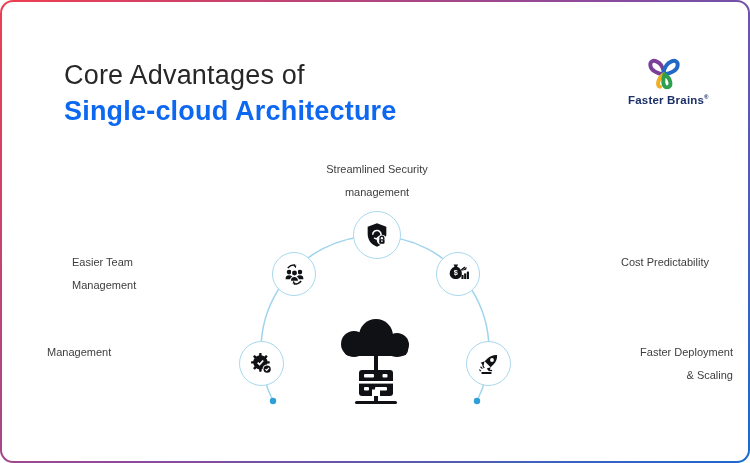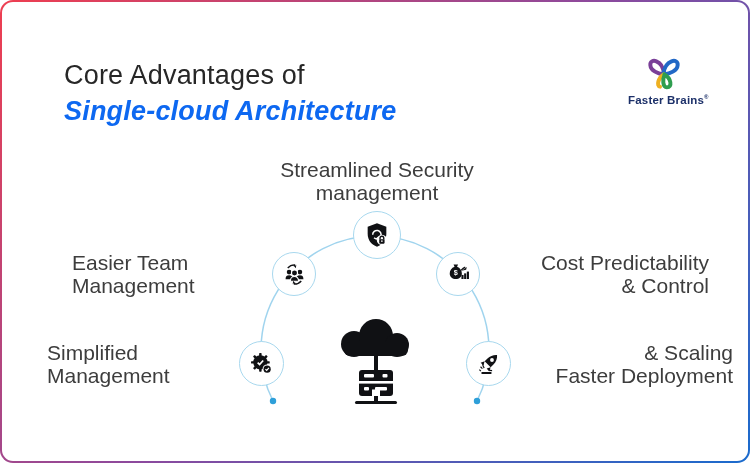--- a/index.html
+++ b/index.html
@@ -4,34 +4,34 @@
 <style>
   html,body{margin:0;padding:0;background:#ffffff;}
   .stage{position:relative;width:750px;height:463px;font-family:"Liberation Sans",sans-serif;}
   .card{position:absolute;inset:0;border-radius:13px;
         background:linear-gradient(135deg,#ee3e50 0%,#8b4a9e 50%,#1a6bcd 100%);}
   .card-inner{position:absolute;inset:2px;border-radius:11px;background:#ffffff;overflow:hidden;}
 
   
   .title{position:absolute;left:62px;top:55px;}
   .title-line1{font-size:27px;line-height:36px;color:#272727;font-weight:normal;letter-spacing:.2px;}
-  .title-line2{font-size:27px;line-height:37px;color:#0d68f1;font-weight:bold;letter-spacing:.2px;font-style:italic;}
+  .title-line2{font-size:27px;line-height:37px;color:#0d68f1;font-weight:bold;letter-spacing:.2px;}
 
   .logo{position:absolute;left:626px;top:50px;width:72px;text-align:center;}
   .logo-knot{display:block;margin:0 auto;}
   .logo-text{font-size:11.5px;font-weight:bold;color:#1c3069;letter-spacing:.2px;white-space:nowrap;}
   .logo-text sup{font-size:6px;}
 
   
   .arc-layer{position:absolute;left:0;top:0;width:748px;height:459px;}
   .node{position:absolute;background:#ffffff;border:1.5px solid #a8d8ee;border-radius:50%;
         display:flex;align-items:center;justify-content:center;box-sizing:border-box;}
   .node svg{display:block;}
 
-  .label{position:absolute;font-size:21px;line-height:23px;color:#3d3d3d;}
+  .label{position:absolute;font-size:11px;line-height:23px;color:#3d3d3d;}
   .label.center{text-align:center;}
   .label.right{text-align:left;}
   .label.left{text-align:right;}
 
   .center-icon{position:absolute;left:322px;top:310px;}
 </style>
 </head>
 <body>
 
 <div class="stage">
@@ -164,28 +164,26 @@
         <div>management</div>
       </div>
 
       <div class="label right" style="left:70px;top:249px;width:172px;">
         <div>Easier Team</div>
         <div>Management</div>
       </div>
 
       <div class="label left" style="left:512px;top:249px;width:195px;">
         <div>Cost Predictability</div>
-        <div>&amp; Control</div>
       </div>
 
       <div class="label right" style="left:45px;top:339px;width:170px;">
-        <div>Simplified</div>
         <div>Management</div>
       </div>
 
       <div class="label left" style="left:531px;top:339px;width:200px;">
+        <div>Faster Deployment</div>
         <div>&amp; Scaling</div>
-        <div>Faster Deployment</div>
       </div>
 
     </div>
   </div>
 </div>
 
 </body></html>

